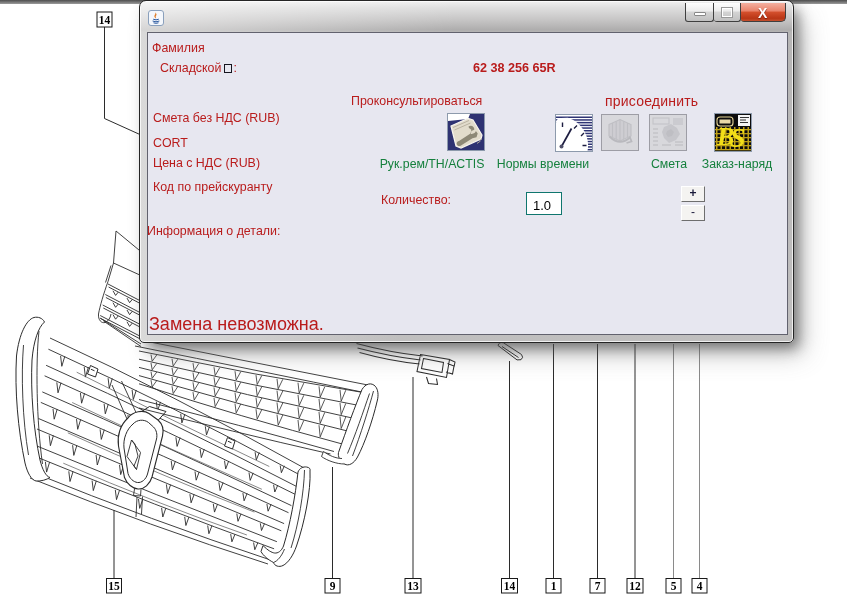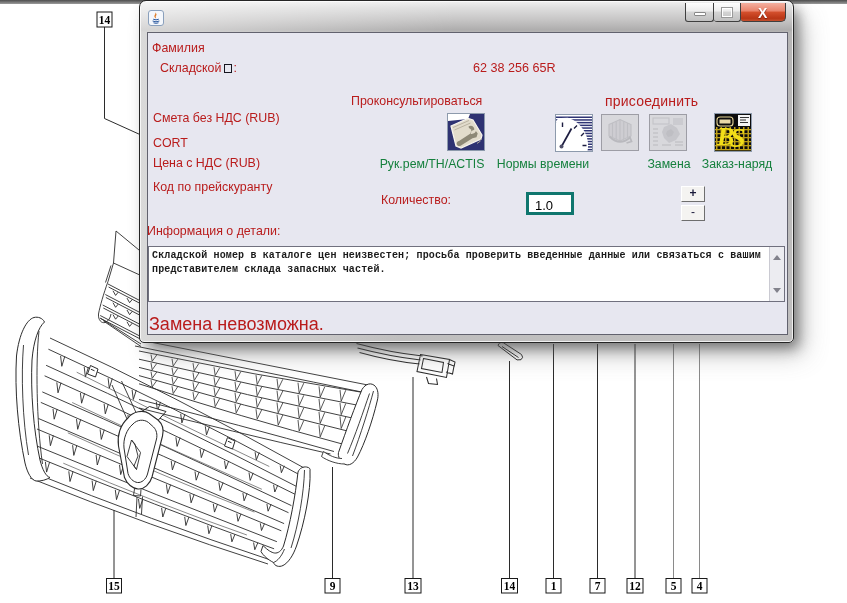--- a/index.html
+++ b/index.html
@@ -18,22 +18,22 @@
 .cb{height:19px;border:1px solid #3f3f3f;border-top:none;position:relative}
 .cb.mn{width:29px;border-radius:0 0 3px 3px;background:linear-gradient(#fefefe,#ececec 45%,#d4d4d4 50%,#c0c0c0)}
 .cb.mx{width:27px;border-left:none;border-radius:0 0 3px 3px;background:linear-gradient(#fefefe,#ececec 45%,#d4d4d4 50%,#c0c0c0)}
 .cb.cl{width:45px;border-left:none;border-radius:0 0 5px 3px;background:linear-gradient(#f4b0a0,#e8826a 45%,#d4502d 50%,#b93616 85%,#c4502e)}
 .mn i{position:absolute;left:8px;top:9px;width:12px;height:3.5px;background:#fff;border:1px solid #888;border-radius:1px}
 .mx i{position:absolute;left:8px;top:5px;width:10px;height:9px;border:1.6px solid #fff;box-shadow:0 0 0 1px #999;background:transparent}
 .cl i{position:absolute;left:17px;top:2px;color:#fff;font-weight:bold;font-size:14px;font-style:normal;text-shadow:0 1px 1px #7a2008}
 #content{position:absolute;left:7px;right:5px;top:31px;bottom:7px;
  background:#e7e7f0;border:1px solid #62626e;overflow:hidden}
 #content .lb{position:absolute;font-size:12.4px;color:#b91c1c;white-space:nowrap}
-#qty{position:absolute;left:378px;top:159px;width:48px;height:23px;background:#fff;
- border:3px solid #0f766e;font-size:13px;padding:3px 0 0 6px;color:#000}
+#qty{position:absolute;left:378px;top:159px;width:36px;height:23px;background:#fff;
+ border:1px solid #0f766e;font-size:13px;padding:3px 0 0 6px;color:#000}
 .pm{position:absolute;left:533px;width:24px;height:16px;background:#f4f3f1;
  border-top:1px solid #fff;border-left:1px solid #fff;border-right:1.6px solid #6e6e6e;border-bottom:1.6px solid #6e6e6e;
  font-size:12px;text-align:center;line-height:13px;color:#1a1a3a;font-weight:bold}
 #ta{position:absolute;left:0px;top:213px;width:637px;height:56px;background:#ffffff;
  border:1px solid #70707e;}
 #tatext{position:absolute;left:3px;top:2px;font-family:"Liberation Mono",monospace;
  font-size:10px;font-weight:bold;color:#1a1a1a;line-height:13.5px;letter-spacing:0.15px;white-space:pre}
 #sb{position:absolute;right:0;top:0;width:15px;height:54px;background:#ececf1;border-left:1px solid #cacad2}
 #sb .ar{position:absolute;left:3px;width:0;height:0;border-left:4.5px solid transparent;border-right:4.5px solid transparent}
 .icon{position:absolute;border:1.5px solid #8d9aac}
@@ -110,21 +110,21 @@
   <div class="cb mx">
           <i></i>
         </div>
   <div class="cb cl">
           <i>X</i>
         </div>
  </div>
  <div id="content">
   <span class="lb" style="left:4px;top:8px">Фамилия</span>
   <span class="lb" style="left:12px;top:28px">Складской<span class="sqg"></span>:</span>
-  <span class="lb" style="left:325px;top:28px;font-weight:normal;font-size:12.6px">62 38 256 65R</span>
+  <span class="lb" style="left:325px;top:28px;font-weight:bold;font-size:12.6px">62 38 256 65R</span>
   <span class="lb" style="left:203px;top:61px">Проконсультироваться</span>
   <span class="lb" style="left:457px;top:60px;font-size:14px;letter-spacing:0.2px">присоединить</span>
   <span class="lb" style="left:5px;top:78px">Смета без НДС (RUB)</span>
   <span class="lb" style="left:5px;top:103px">CORT</span>
   <span class="lb" style="left:5px;top:123px">Цена с НДС (RUB)</span>
   <span class="lb" style="left:5px;top:147px">Код по прейскуранту</span>
   <div class="icon" style="left:299px;top:80px">
           <svg width="36" height="36" viewBox="0 0 36 36">
 <rect x="0" y="0" width="36" height="36" fill="#2e3272"></rect>
 <path d="M0 0 L22 0 L20 5 L0 7 Z" fill="#ffffff"></path>
@@ -194,30 +194,22 @@
             <rect x="0" y="31" width="36" height="1.3" fill="#bd9f16"></rect>
             <rect x="0" y="35" width="36" height="1.3" fill="#bd9f16"></rect>
 <rect x="2" y="3" width="16" height="9" rx="3" fill="#0c0c0c" stroke="#e6d696" stroke-width="1.1"></rect>
 <rect x="4.5" y="5.5" width="11" height="4" fill="#e8d8a8"></rect>
 <text x="2" y="31" font-family="Liberation Serif" font-size="26" font-style="italic" font-weight="bold" fill="#f2de18">B</text>
 <text x="15" y="33" font-family="Liberation Serif" font-size="28" font-style="italic" font-weight="bold" fill="#f2de18">S</text>
 </svg>
         </div>
   <span class="iclb" style="left:284px;top:124px">Рук.рем/ТН/ACTIS</span>
   <span class="iclb" style="left:395px;top:124px">Нормы времени</span>
-  <span class="iclb" style="left:521px;top:124px">Замена</span>
+  <span class="iclb" style="left:521px;top:124px">Смета</span>
   <span class="iclb" style="left:589px;top:124px">Заказ-наряд</span>
   <span class="lb" style="left:233px;top:160px">Количество:</span>
   <input id="qty" value="1.0" readonly="" style="">
   <div class="pm" style="top:153px">+</div>
   <div class="pm" style="top:172px;font-weight:normal">-</div>
   <span class="lb" style="left:-1px;top:191px">Информация о детали:</span>
-  <div id="ta">
-    <div id="tatext">Складской номер в каталоге цен неизвестен; просьба проверить введенные данные или связаться с вашим
-представителем склада запасных частей.</div>
-    <div id="sb">
-      <div class="ar" style="top:8px;border-bottom:5.5px solid #82828c"></div>
-      <div class="ar" style="bottom:8px;border-top:5.5px solid #82828c"></div>
-    </div>
-  </div>
   <span class="lb" style="left:1px;top:281px;font-size:18px">Замена невозможна.</span>
  </div>
 </div>
 </div>
 </body></html>

